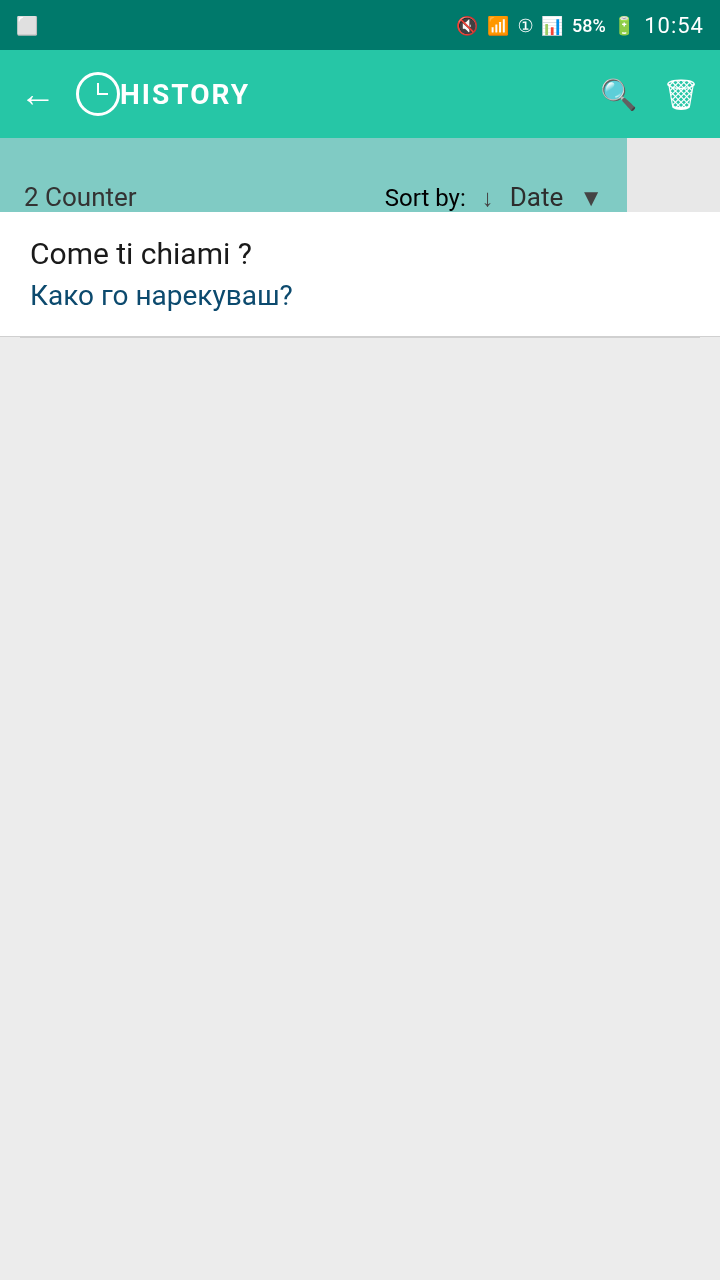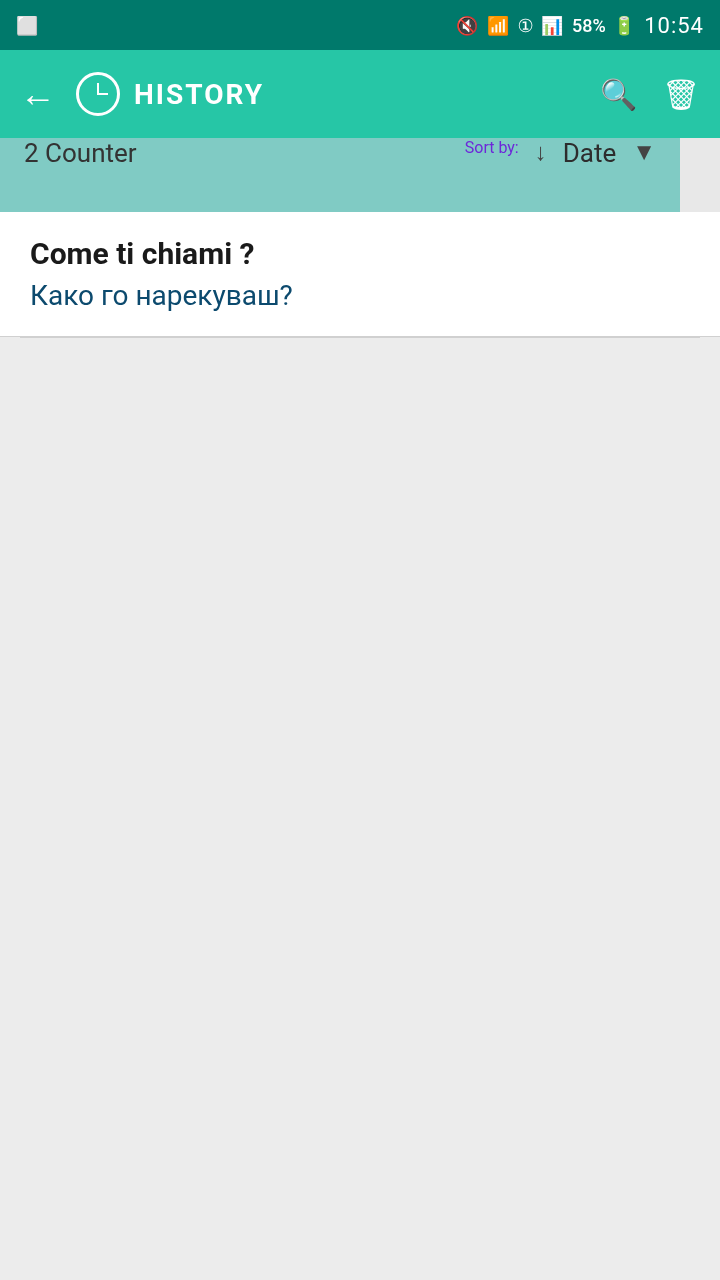--- a/index.html
+++ b/index.html
@@ -66,21 +66,20 @@
       color: white;
       font-size: 36px;
       cursor: pointer;
       display: flex;
       align-items: center;
     }
 
     .app-bar-title-group {
       display: flex;
       align-items: center;
-      gap: 14px;
       flex: 1;
     }
 
     .clock-icon {
       width: 44px;
       height: 44px;
       border: 3px solid white;
       border-radius: 50%;
       display: flex;
       align-items: center;
@@ -124,38 +123,38 @@
     }
 
     .action-btn {
       color: white;
       font-size: 30px;
       cursor: pointer;
     }
 
     
     .sort-bar {
-      width: 680px;
+      width: 627px;
       height: 74px;
       background: #80CBC4;
       display: flex;
-      align-items: flex-start;
+      align-items: flex-end;
       padding: 0 24px;
       gap: 16px;
     }
 
     .counter-text {
       color: #333;
       font-size: 26px;
       flex: 1;
     }
 
     .sort-label {
-      color: #6d28d9;
-      font-size: 16px;
+      color: #000000;
+      font-size: 24px;
     }
 
     .sort-arrow {
       color: #444;
       font-size: 24px;
     }
 
     .sort-value {
       color: #2d2d2d;
       font-size: 26px;
@@ -181,21 +180,21 @@
     }
 
     .history-item:first-child {
       margin-top: 0;
     }
 
     .original-text {
       font-size: 30px;
       color: #1a1a1a;
       margin-bottom: 8px;
-      font-weight: 700;
+      font-weight: 400;
     }
 
     .translated-text {
       font-size: 28px;
       color: #0c4a6e;
       font-weight: 400;
     }
 
     .divider {
       height: 1px;

